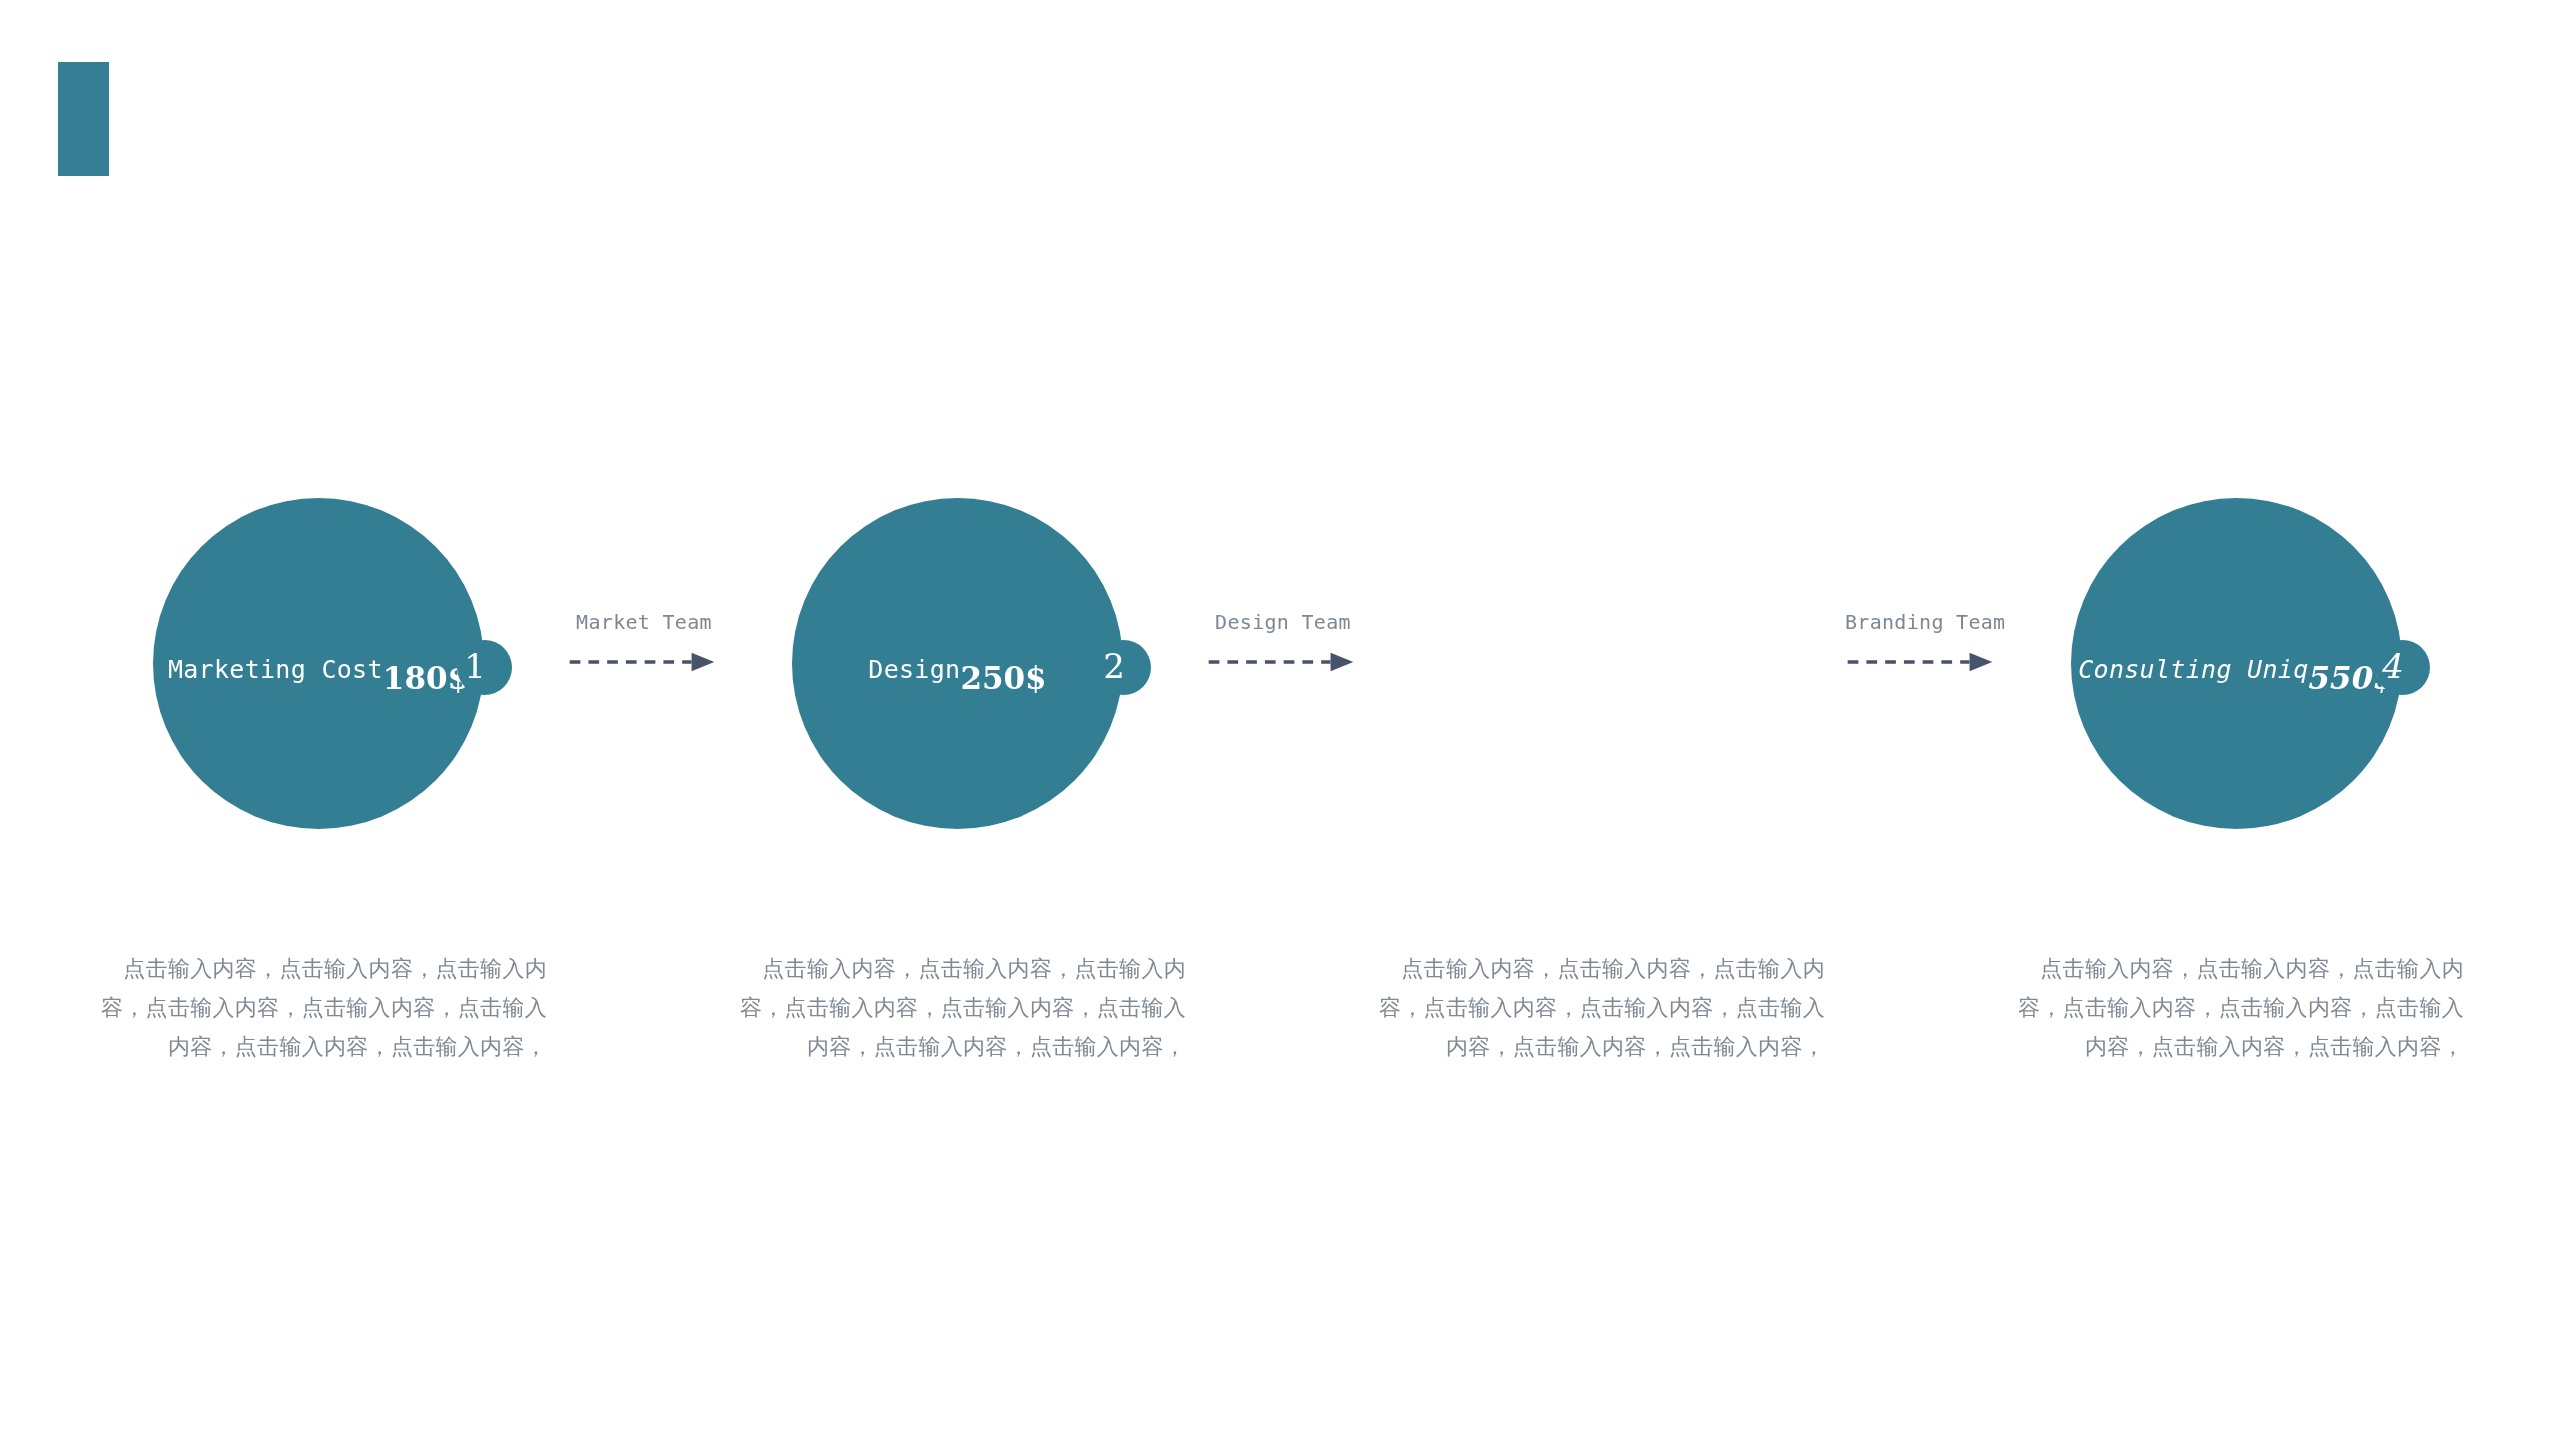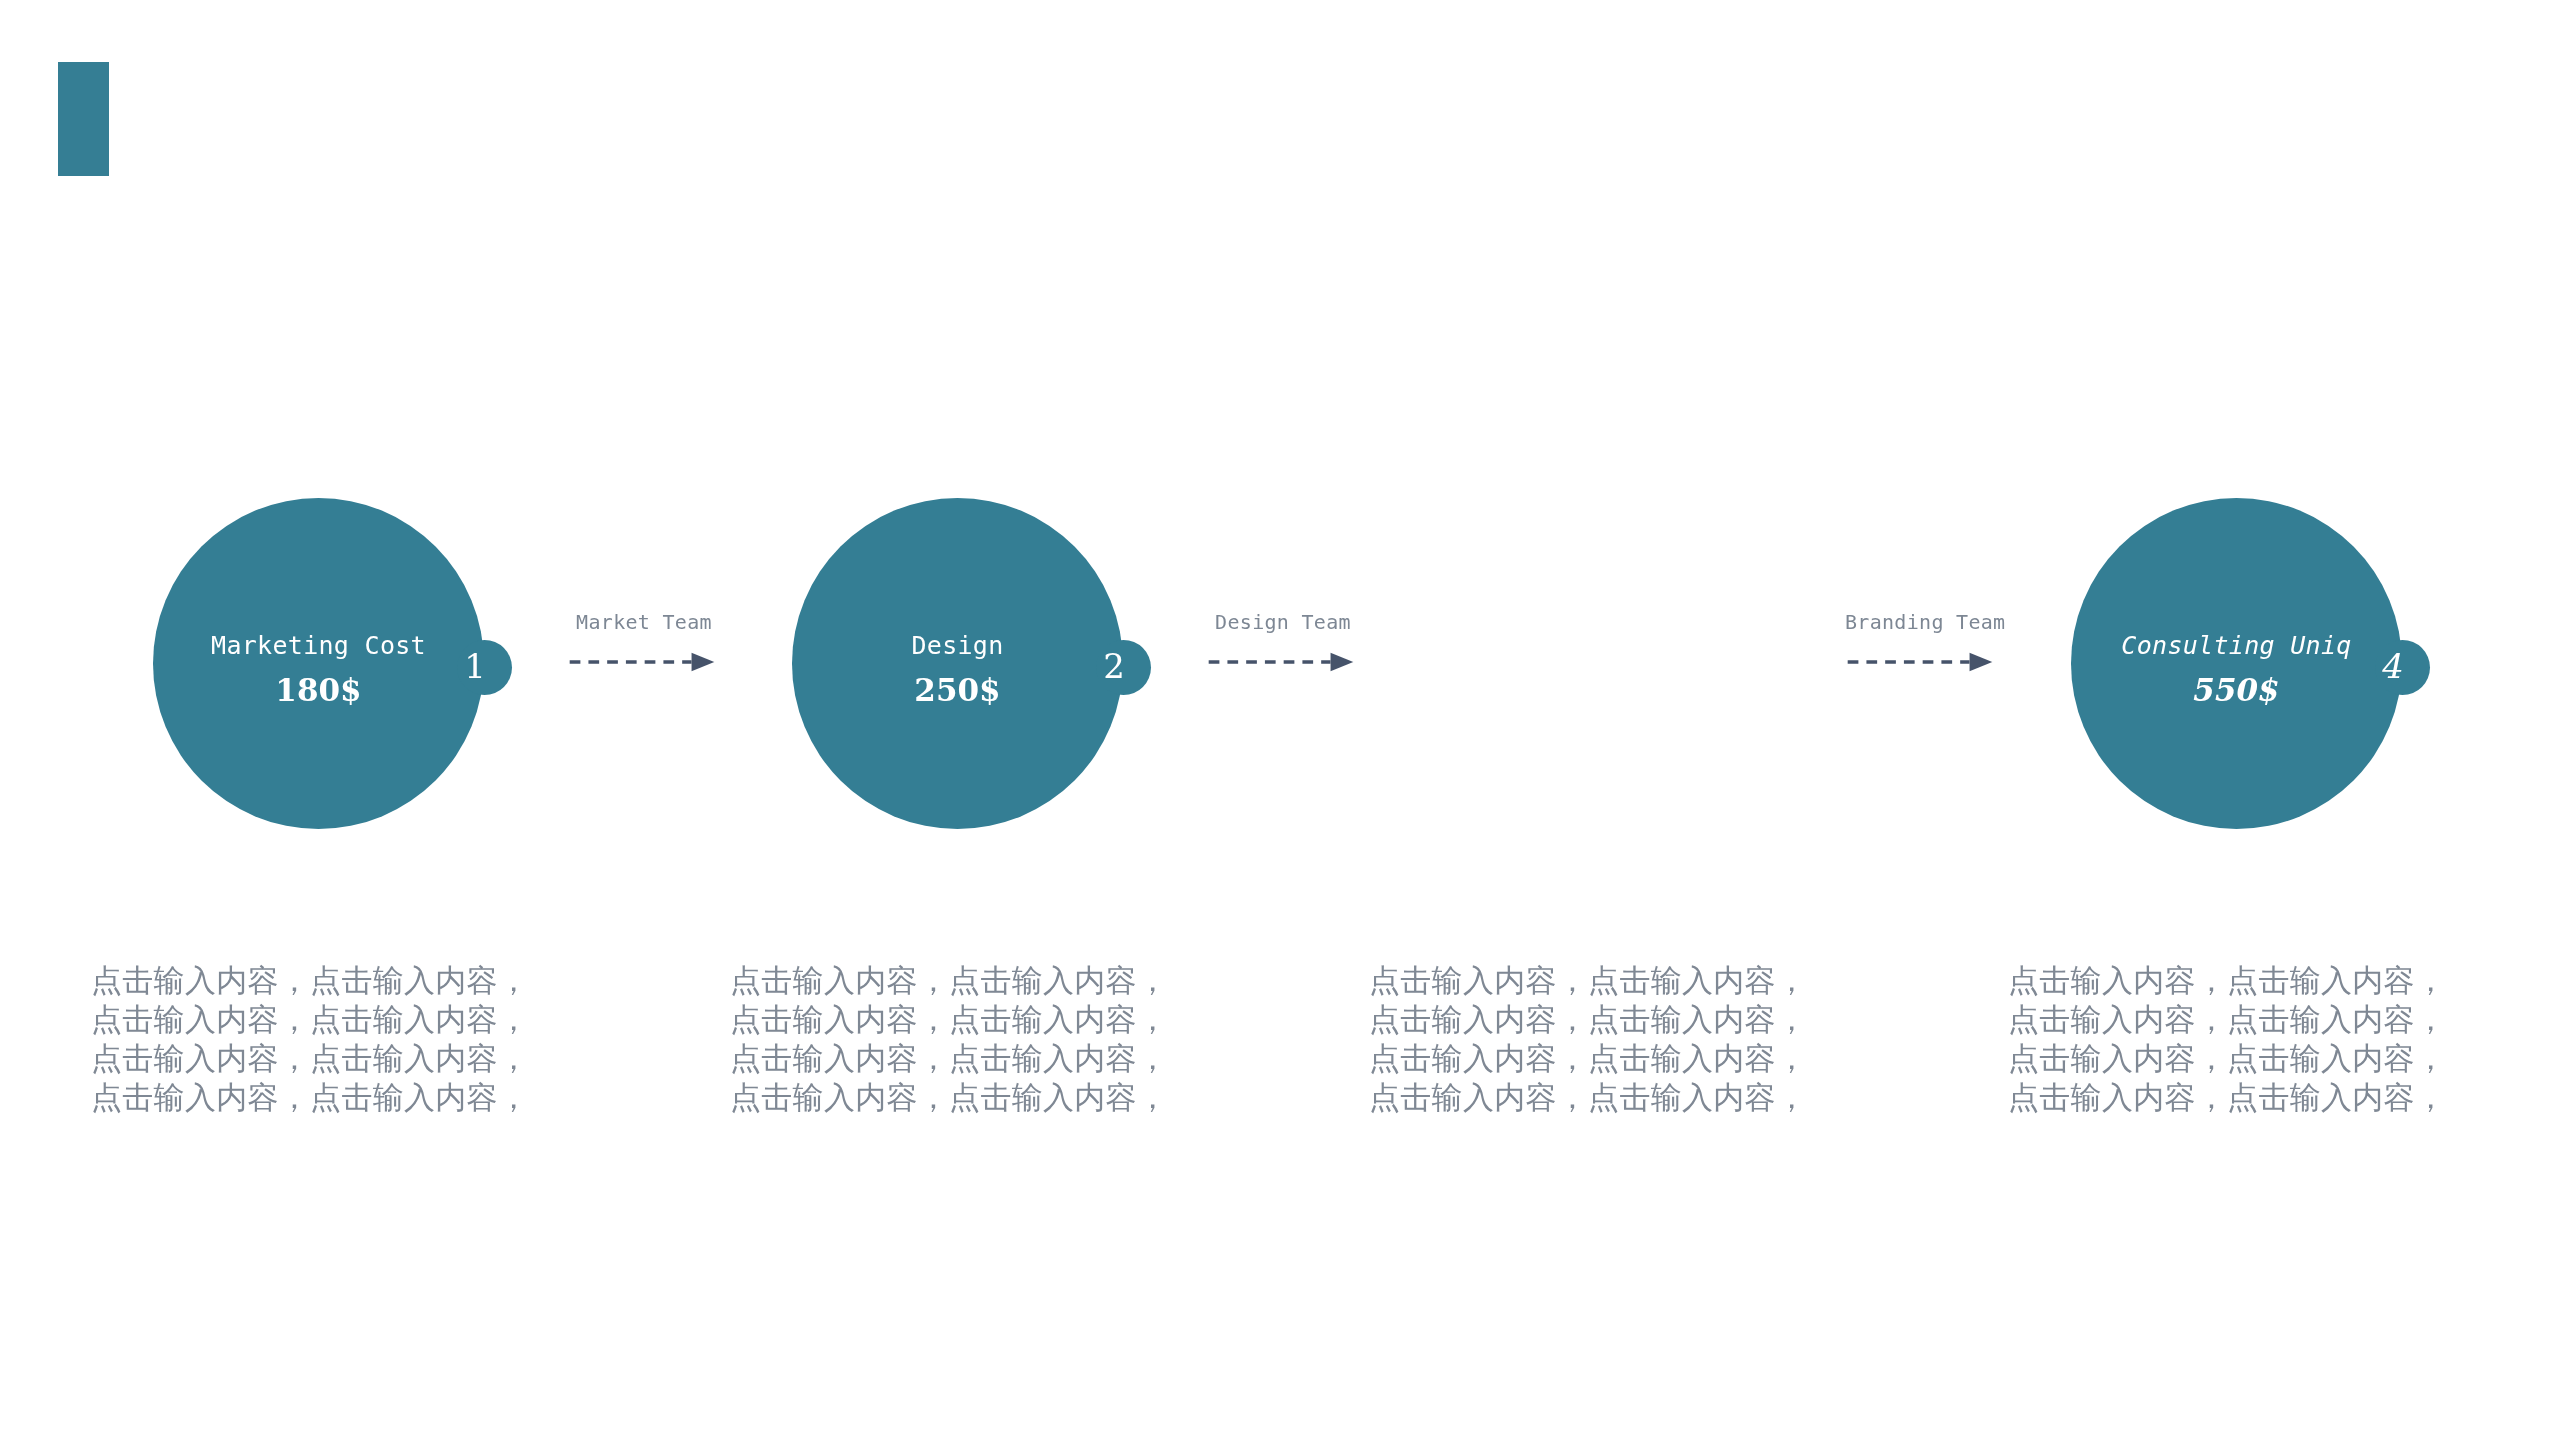--- a/index.html
+++ b/index.html
@@ -78,21 +78,20 @@
     border-radius: 50%;
     background: #347E94;
   }
   .node-text {
     position: absolute;
     left: 0;
     top: 0;
     width: 331px;
     height: 331px;
     display: flex;
-    flex-direction: column;
     align-items: center;
     justify-content: center;
     padding-top: 12px;
     box-sizing: border-box;
   }
   .node-label {
     font-family: "DejaVu Sans Mono", "Liberation Mono", monospace;
     font-size: 25px;
     font-weight: 400;
     color: #FFFFFF;
@@ -168,25 +167,25 @@
   
   #captions-row {
     position: absolute;
     left: 0;
     top: 945px;
     width: 2576px;
     height: 188px;
   }
   .caption {
     position: absolute;
-    top: 16px;
+    top: 4px;
     width: 456px;
-    text-align: left;
-    font-family: "DejaVu Serif", "Liberation Serif", serif;
-    font-size: 31px;
+    text-align: right;
+    font-family: "DejaVu Serif", "Liberation Serif", serif;
+    font-size: 22px;
     line-height: 39px;
     color: #7F8894;
     letter-spacing: 0.3px;
   }
 </style>
 </head>
 <body>
 
 <div id="slide">
 

